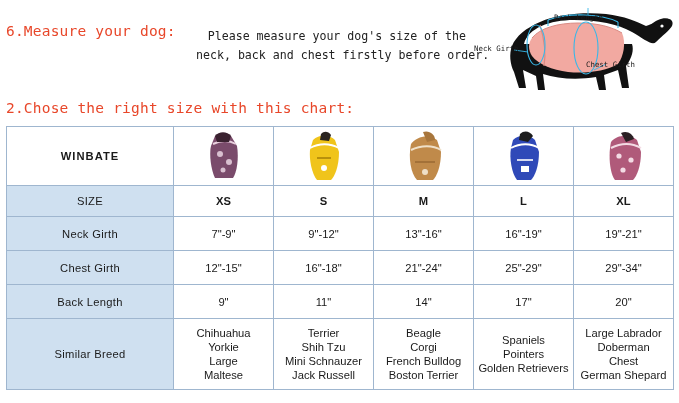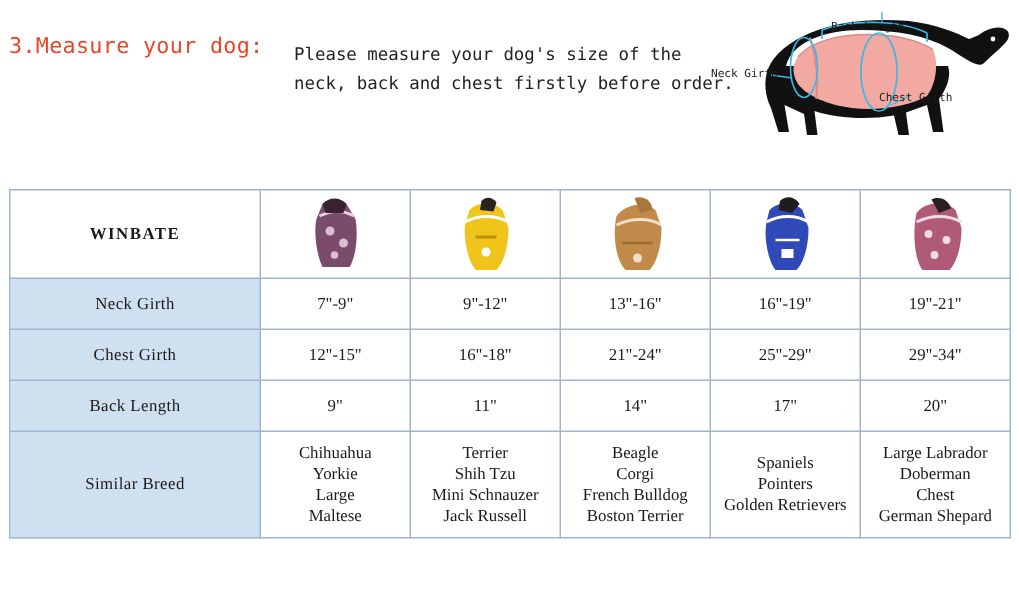--- a/index.html
+++ b/index.html
@@ -43,20 +43,21 @@
   }
   .sec1-text {
     position: absolute;
     left: 196px;
     top: 27px;
     width: 270px;
     color: #222;
     font-size: 11.6px;
     line-height: 19px;
     font-family: "DejaVu Sans Mono", monospace;
+    text-align: right;
   }
   .sec1-text div { white-space: nowrap; }
 
   
   .dogwrap {
     position: absolute;
     left: 466px;
     top: 0px;
     width: 213px;
     height: 100px;
@@ -85,21 +86,21 @@
     left: 6px;
     top: 126px;
     width: 667px;
     border-collapse: collapse;
     table-layout: fixed;
   }
   .tbl td {
     border: 1px solid #9fb6cf;
     text-align: center;
     vertical-align: middle;
-    font-family: Liberation Serif, serif;
+    font-family: Liberation Sans, sans-serif;
     font-size: 11.2px;
     color: #1a1a1a;
     padding: 0;
   }
   .col-label { width: 167px; }
   .col-size  { width: 100px; }
 
   .row-photo td { height: 58px; background: #ffffff; }
   .row-size td  { height: 30px; }
   .row-meas td  { height: 33px; }
@@ -140,21 +141,21 @@
     overflow: hidden;
   }
   .photo svg { display: block; margin: 0 auto; }
 </style>
 </head>
 <body>
 
 <div class="page">
 
   <div class="sec1">
-    <div class="heading sec1-heading">3.Measure your dog:</div>
+    <div class="heading sec1-heading">6.Measure your dog:</div>
     <div class="sec1-text">
       <div>Please measure your dog's size of the</div>
       <div>neck, back and chest firstly before order.</div>
     </div>
 
     <div class="dogwrap">
       <svg width="213" height="100" viewBox="0 0 213 100">
 
         <path d="M58 44 C62 28 84 20 108 20 C132 20 152 24 166 32 C178 39 186 46 190 42
                  C196 36 204 30 206 26 C208 22 205 18 200 19 C193 20 186 24 180 26
@@ -184,20 +185,21 @@
 
         <ellipse cx="120" cy="48" rx="12" ry="26" fill="none" stroke="#38b7e8" stroke-width="1.1"></ellipse>
         <line x1="128" y1="70" x2="140" y2="64" stroke="#38b7e8" stroke-width="0.9"></line>
       </svg>
       <div class="dog-label lbl-back">Back Length</div>
       <div class="dog-label lbl-neck">Neck Girth</div>
       <div class="dog-label lbl-chest">Chest Girth</div>
     </div>
   </div>
 
+  <div class="heading sec2-heading">2.Chose the right size with this chart:</div>
 
   <table class="tbl">
     <colgroup>
       <col class="col-label">
         <col class="col-size">
         <col class="col-size">
       <col class="col-size">
         <col class="col-size">
         <col class="col-size">
     </colgroup>
@@ -257,20 +259,28 @@
               <path d="M18 20 C28 15 39 15 48 20" fill="none" stroke="#f3dbe4" stroke-width="2"></path>
               <circle cx="26" cy="28" r="2.6" fill="#f3dbe4"></circle>
               <circle cx="38" cy="32" r="2.6" fill="#f3dbe4"></circle>
               <circle cx="30" cy="42" r="2.6" fill="#f3dbe4"></circle>
               <path d="M28 5 C34 2 40 6 41 11 L33 14 Z" fill="#2a2024"></path>
             </svg>
           </div>
         </td>
       </tr>
 
+      <tr class="row-size">
+        <td class="lblcell">SIZE</td>
+        <td class="sizecell">XS</td>
+        <td class="sizecell">S</td>
+        <td class="sizecell">M</td>
+        <td class="sizecell">L</td>
+        <td class="sizecell">XL</td>
+      </tr>
 
       <tr class="row-meas">
         <td class="lblcell">Neck Girth</td>
         <td class="valcell">7"-9"</td>
         <td class="valcell">9"-12"</td>
         <td class="valcell">13"-16"</td>
         <td class="valcell">16"-19"</td>
         <td class="valcell">19"-21"</td>
       </tr>
 

